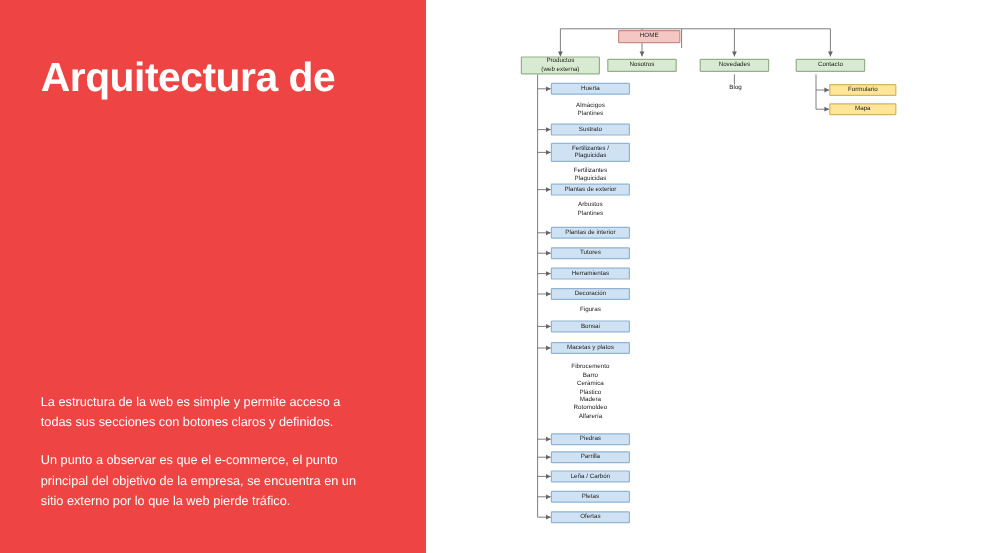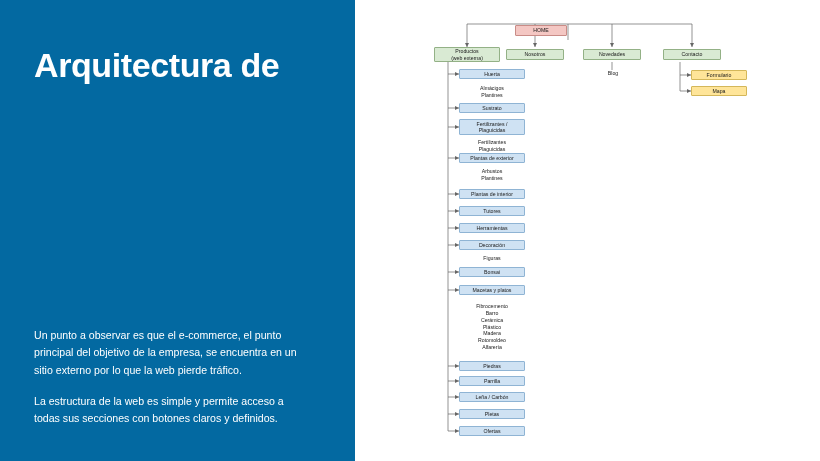--- a/index.html
+++ b/index.html
@@ -17,21 +17,21 @@
   .slide {
     position: relative;
     width: 820px;
     height: 461px;
     display: flex;
   }
   
   .left-panel {
     width: 355px;
     height: 461px;
-    background: #0369a1;
+    background: #ef4444;
     box-sizing: border-box;
     padding: 44px 34px 30px 34px;
     display: flex;
     flex-direction: column;
     position: relative;
     flex: 0 0 355px;
   }
   .title {
     color: #ffffff;
     font-size: 34px;
@@ -119,22 +119,22 @@
 </head>
 <body>
 
 <div class="slide">
 
   <div class="left-panel">
     <h1 class="title">
       <span>Arquitectura de</span><br>
     </h1>
     <div class="body-copy">
+      <p>La estructura de la web es simple y permite acceso a todas sus secciones con botones claros y definidos.</p>
       <p>Un punto a observar es que el e-commerce, el punto principal del objetivo de la empresa, se encuentra en un sitio externo por lo que la web pierde tráfico.</p>
-      <p>La estructura de la web es simple y permite acceso a todas sus secciones con botones claros y definidos.</p>
     </div>
   </div>
 
   <div class="right-panel">
     <div class="diagram">
 
       <svg width="465" height="461">
         <g stroke="#666666" stroke-width="0.7" fill="none">
 
           <path d="M213,40 L213,24"></path>

